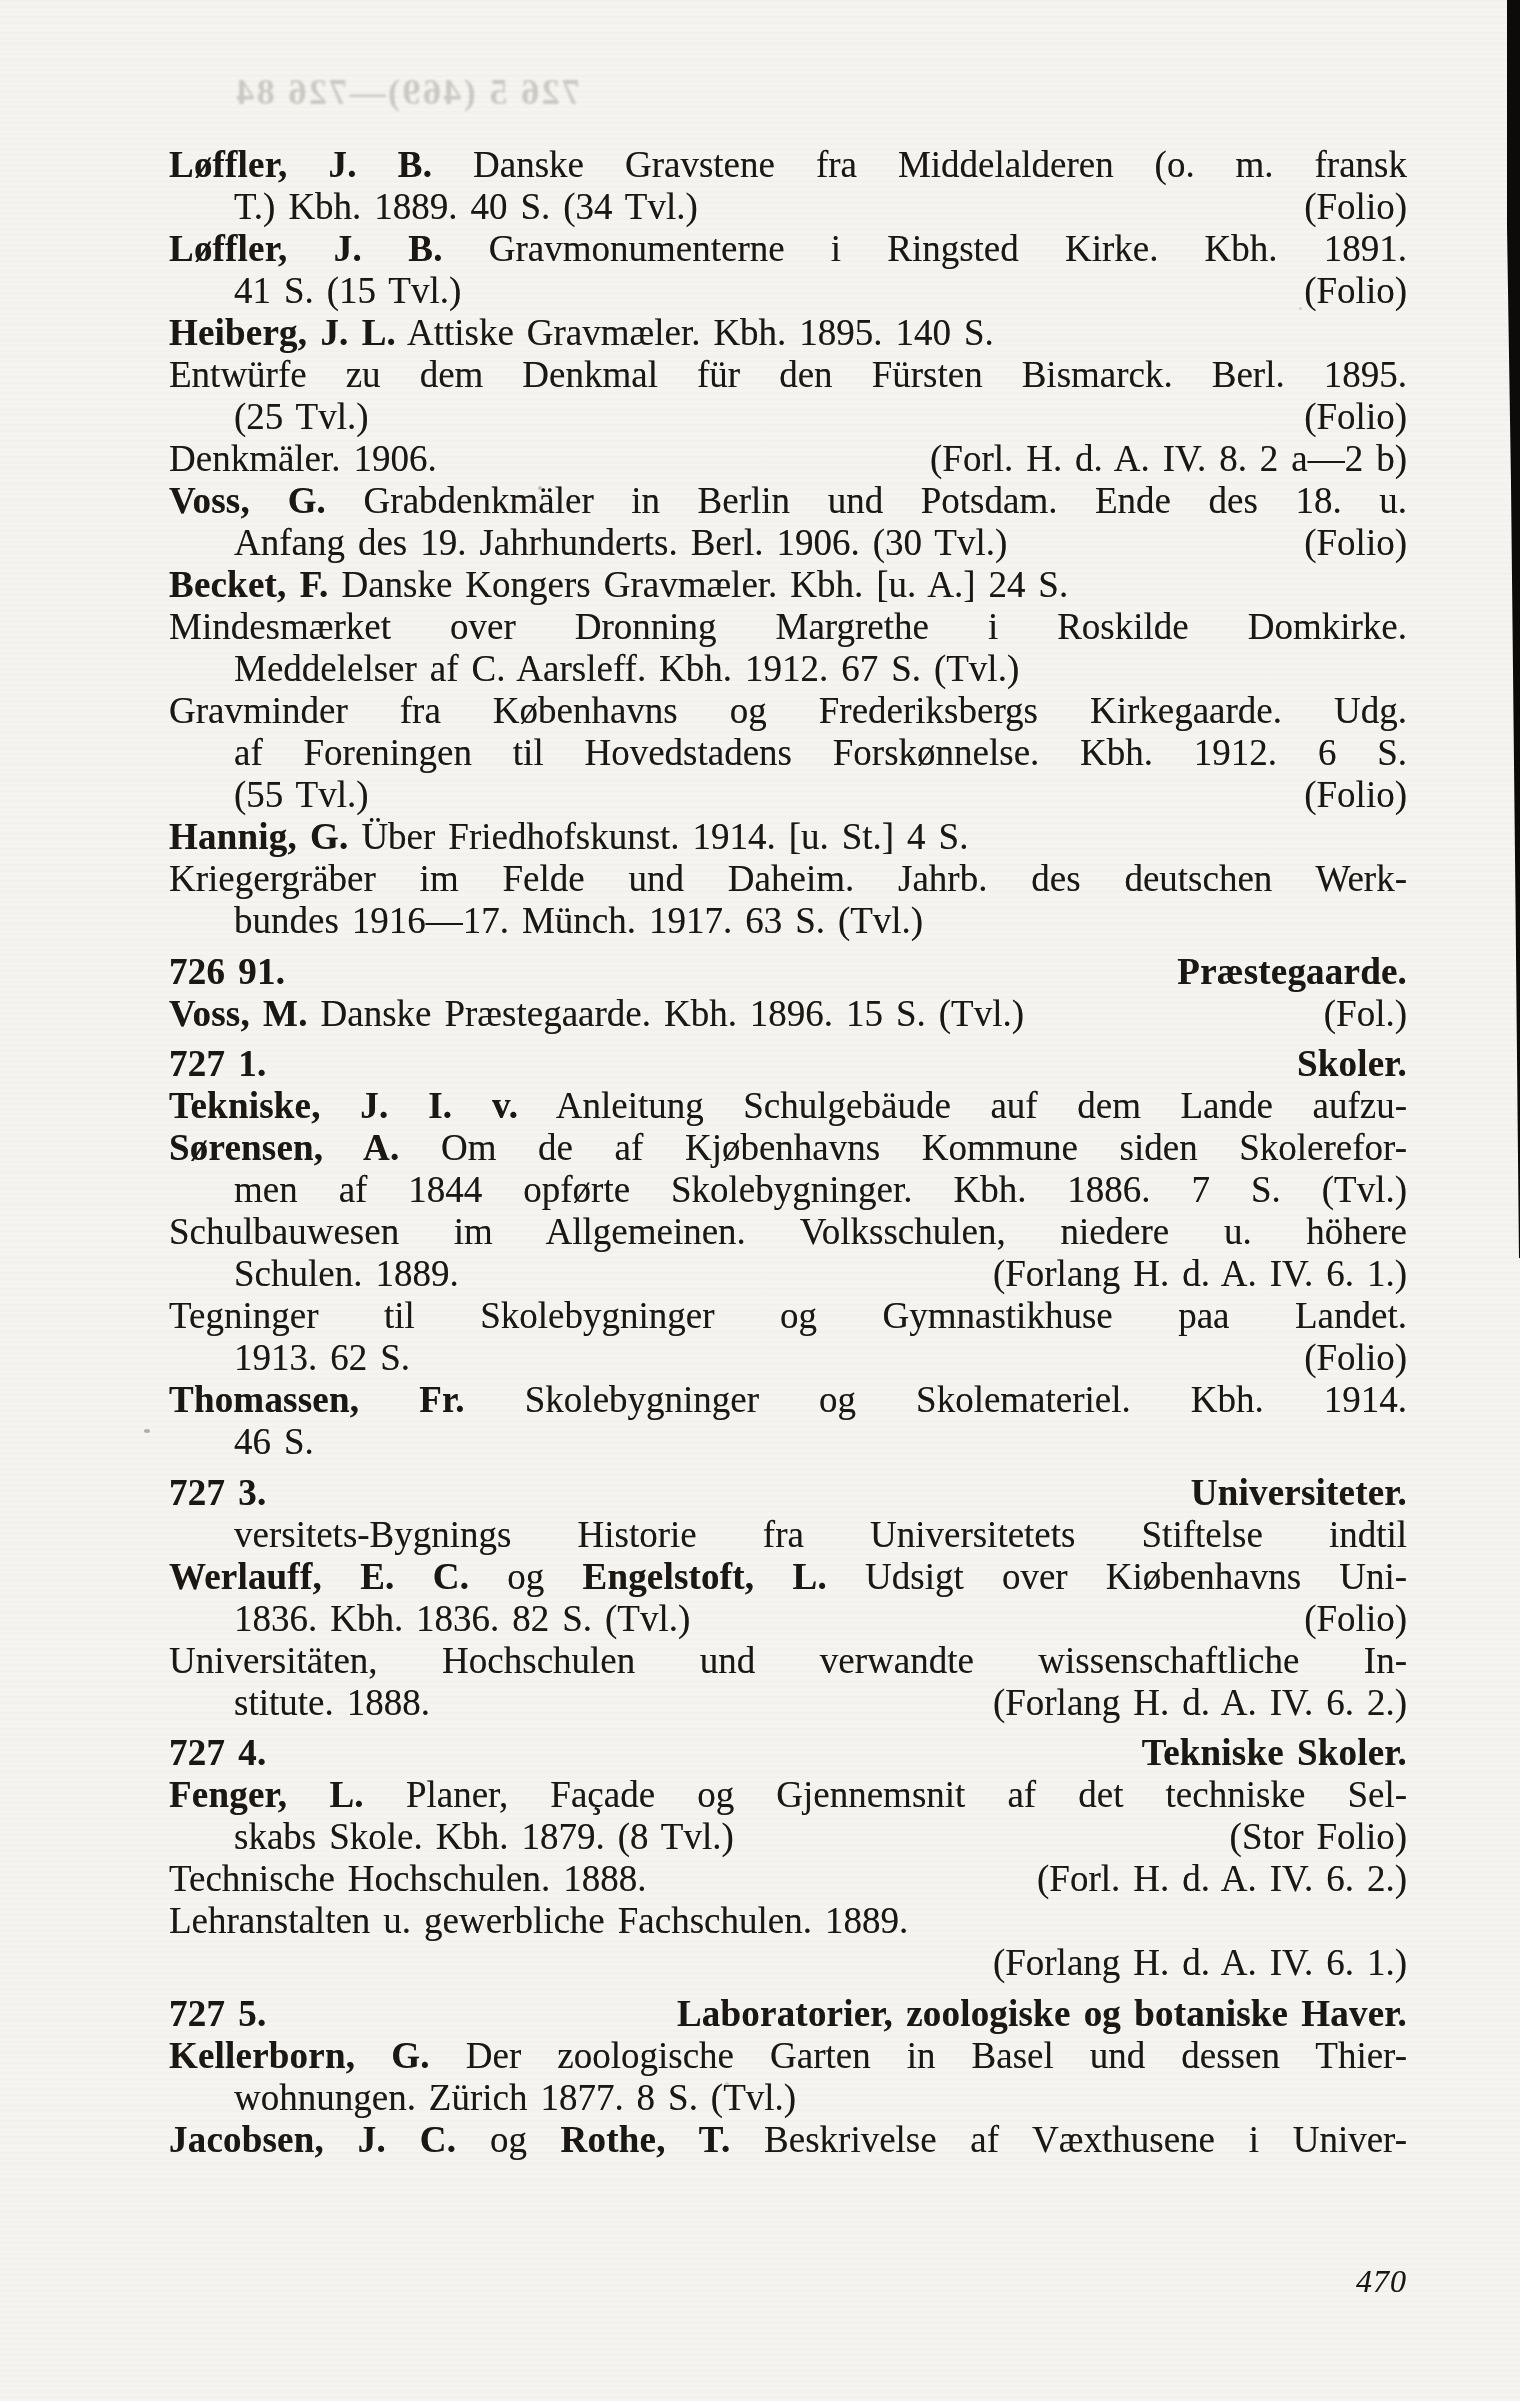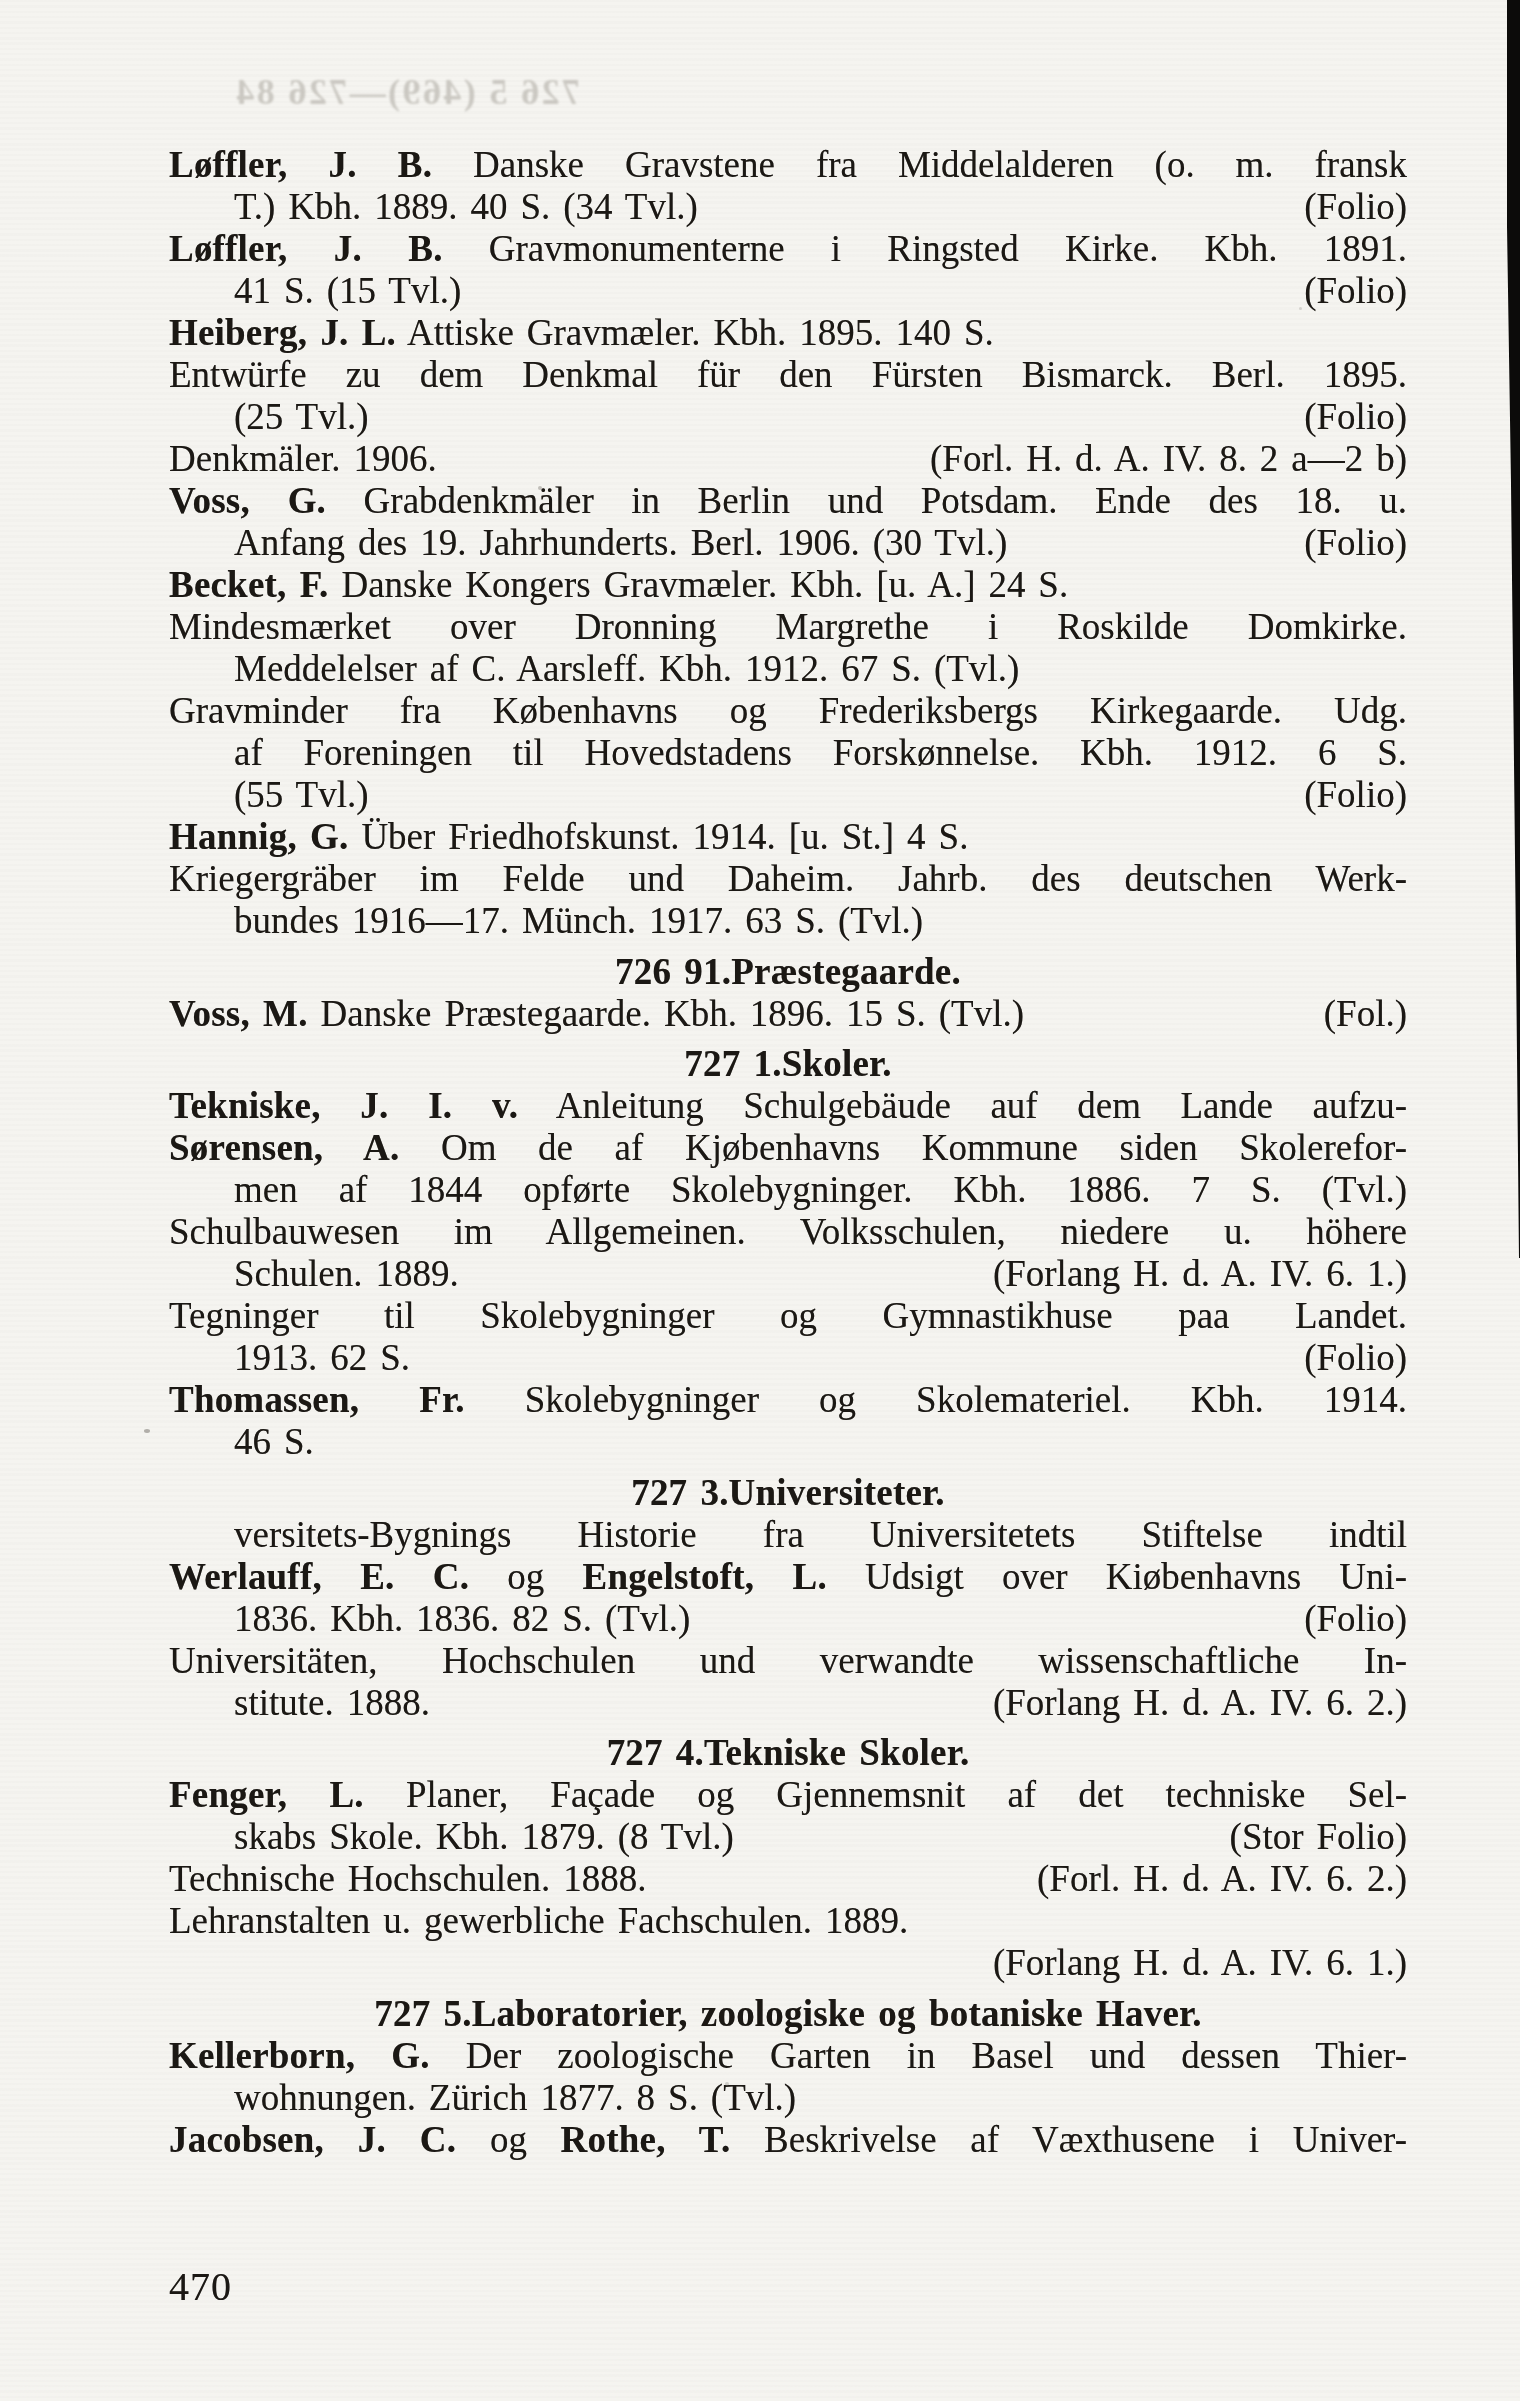--- a/index.html
+++ b/index.html
@@ -18,27 +18,28 @@
   }
   .line{
     font-size:37px;
     line-height:42px;
     word-spacing:0.10em;
     text-shadow:0 0 0.5px rgba(20,16,12,0.45);
   }
   .line.indent{padding-left:65px;}
   .line.jfull{text-align:justify;text-align-last:justify;}
   .line.split{display:flex;justify-content:space-between;align-items:baseline;}
-  .line.section{margin-top:8.6px;justify-content:center;}
+  .line.section{margin-top:8.6px;}
   .b{font-weight:bold;letter-spacing:0.2px;}
   .right{white-space:nowrap;}
   .pagenum{
     position:absolute;left:169px;top:2263px;width:1238px;
-    text-align:left;font-size:40px;letter-spacing:1px;
+    text-align:right;font-size:32px;letter-spacing:1px;
     text-shadow:0 0 0.5px rgba(20,16,12,0.45);
+    font-style:italic;
   }
   .ghost{
     position:absolute;left:162px;top:71px;width:490px;
     font-size:36px;font-weight:bold;letter-spacing:2.4px;
     color:#bdbab3;opacity:0.75;
     transform:scaleX(-1);
     filter:blur(1.2px);
     text-align:center;
   }
   .scan-edge{

